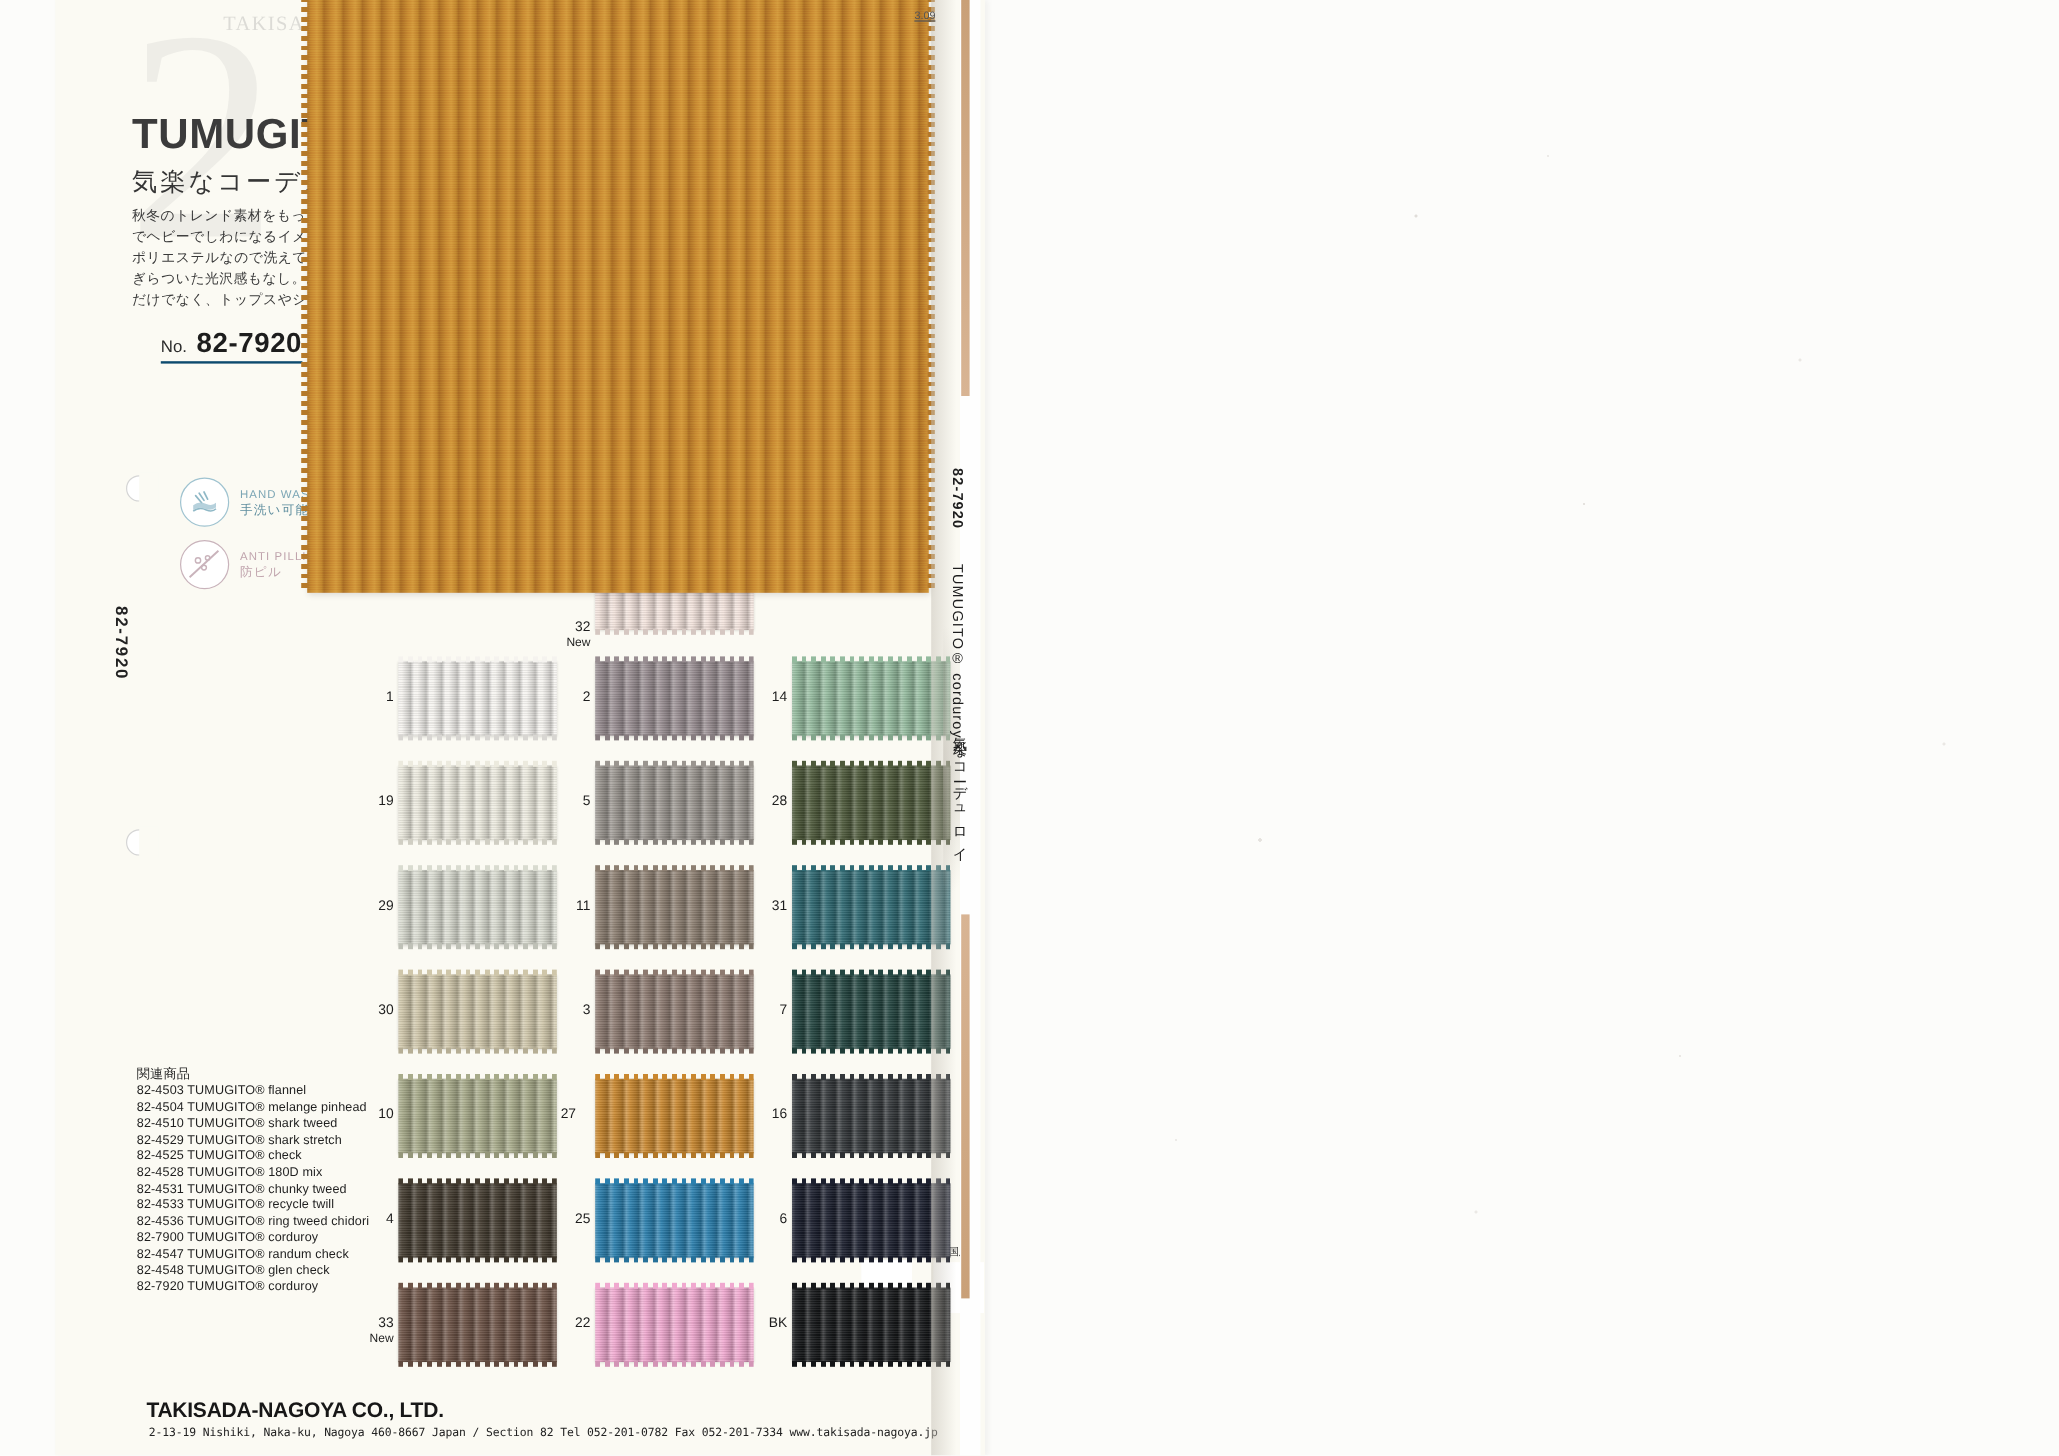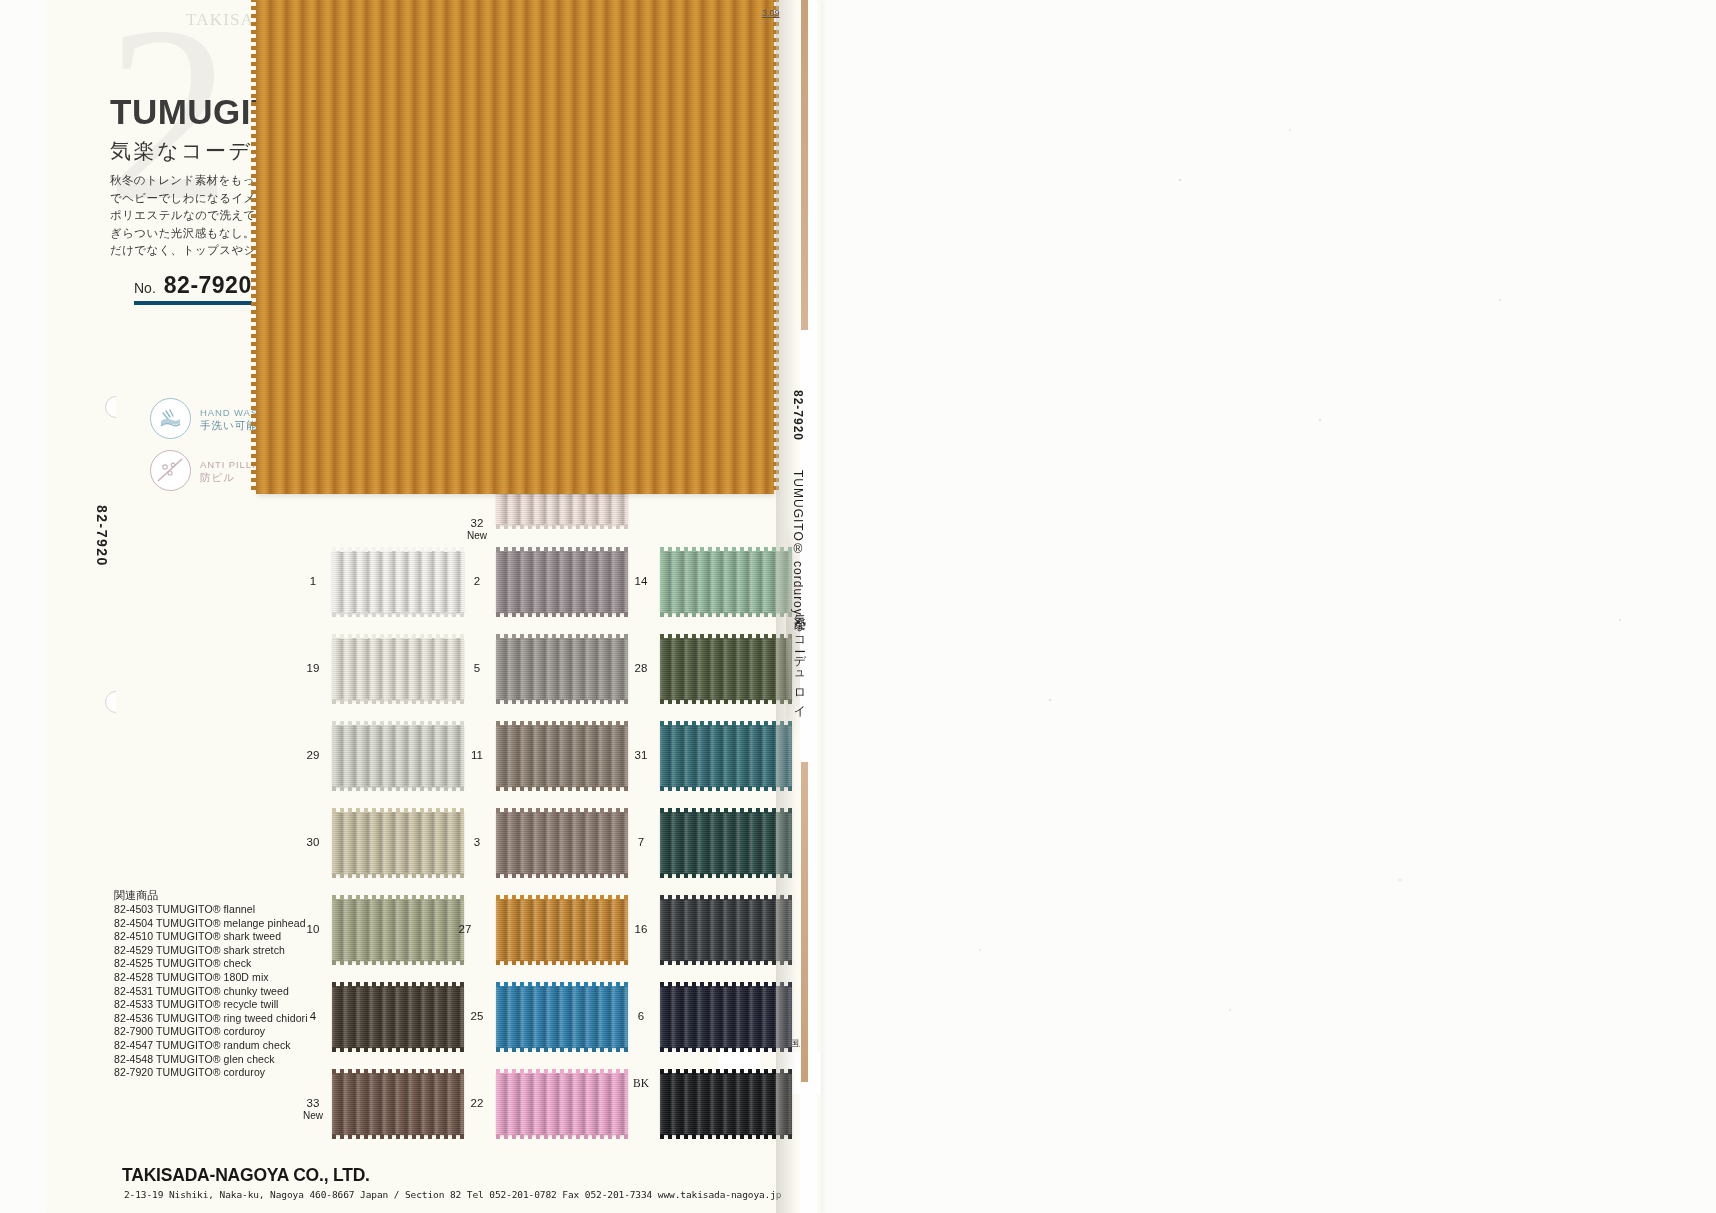--- a/index.html
+++ b/index.html
@@ -60,21 +60,21 @@
     font-size: 21px; color: #353535; letter-spacing: 2.5px; white-space: nowrap;
   }
   #desc {
     position: absolute; left: 64px; top: 172px; width: 700px;
     font-size: 11.5px; color: #3a3a3a; line-height: 17.5px; letter-spacing: .4px;
   }
   #desc div { white-space: nowrap; }
   
   #no-block {
     position: absolute; left: 88px; top: 272px;
-    border-bottom: 4px solid #0c4a6e; padding-bottom: 2px;
+    border-bottom: 2px solid #0c4a6e; padding-bottom: 2px;
     display: flex; align-items: baseline; gap: 8px;
   }
   #no-label { font-size: 14px; color: #2d2d2d; }
   #no-value { font-size: 23px; font-weight: bold; color: #1d1d1d; letter-spacing: .5px; }
   
   .spec {
     position: absolute; left: 252px;
     font-size: 11px; color: #333;
     border-bottom: 1px solid #777; padding-bottom: 1px;
     white-space: nowrap; overflow: hidden;
@@ -202,21 +202,21 @@
   }
   .zig-right {
     right: -5px;
     background: repeating-linear-gradient(180deg, #b5792a 0 4px, transparent 4px 8px);
   }
 
   
   #grid { position: absolute; left: 256px; top: 487px; width: 520px; height: 560px; }
   .sw-cell { position: absolute; }
   .sw-num {
-    position: absolute; font-size: 11.5px; color: #1d1d1d; text-align: center;
+    position: absolute; font-size: 11.5px; color: #1d1d1d; text-align: right;
     width: 30px; line-height: 12.5px;
   }
   .sw-num .new { display: block; font-size: 10px; }
   .sw {
     position: absolute; width: 132px; height: 62px;
     box-shadow: 0 1px 2px rgba(0,0,0,.14);
   }
   .sw .cord {
     position: absolute; inset: 0;
     background-image: repeating-linear-gradient(90deg,
@@ -571,21 +571,21 @@
         <div class="sw-cell">
           <div class="sw-num" style="left: 160px; top: 610px;">22</div>
           <div class="sw" style="left: 194px; top: 586px; background: rgb(240, 168, 207);">
             <div class="cord"></div>
             <div class="grain"></div>
             <div class="edge-t" style="background: repeating-linear-gradient(90deg, rgb(240, 168, 207) 0px, rgb(240, 168, 207) 4px, transparent 4px, transparent 8px);"></div>
             <div class="edge-b" style="background: repeating-linear-gradient(90deg, rgb(211, 148, 182) 0px, rgb(211, 148, 182) 4px, transparent 4px, transparent 8px);"></div>
           </div>
         </div>
         <div class="sw-cell">
-          <div class="sw-num" style="left: 324px; top: 590px; font-family: Liberation Serif, serif;">BK</div>
+          <div class="sw-num" style="left: 324px; top: 610px;">BK</div>
           <div class="sw" style="left: 358px; top: 586px; background: rgb(22, 24, 26);">
             <div class="cord"></div>
             <div class="grain"></div>
             <div class="edge-t" style="background: repeating-linear-gradient(90deg, rgb(22, 24, 26) 0px, rgb(22, 24, 26) 4px, transparent 4px, transparent 8px);"></div>
             <div class="edge-b" style="background: repeating-linear-gradient(90deg, rgb(19, 21, 23) 0px, rgb(19, 21, 23) 4px, transparent 4px, transparent 8px);"></div>
           </div>
         </div>
       </div>
   </div>
 

